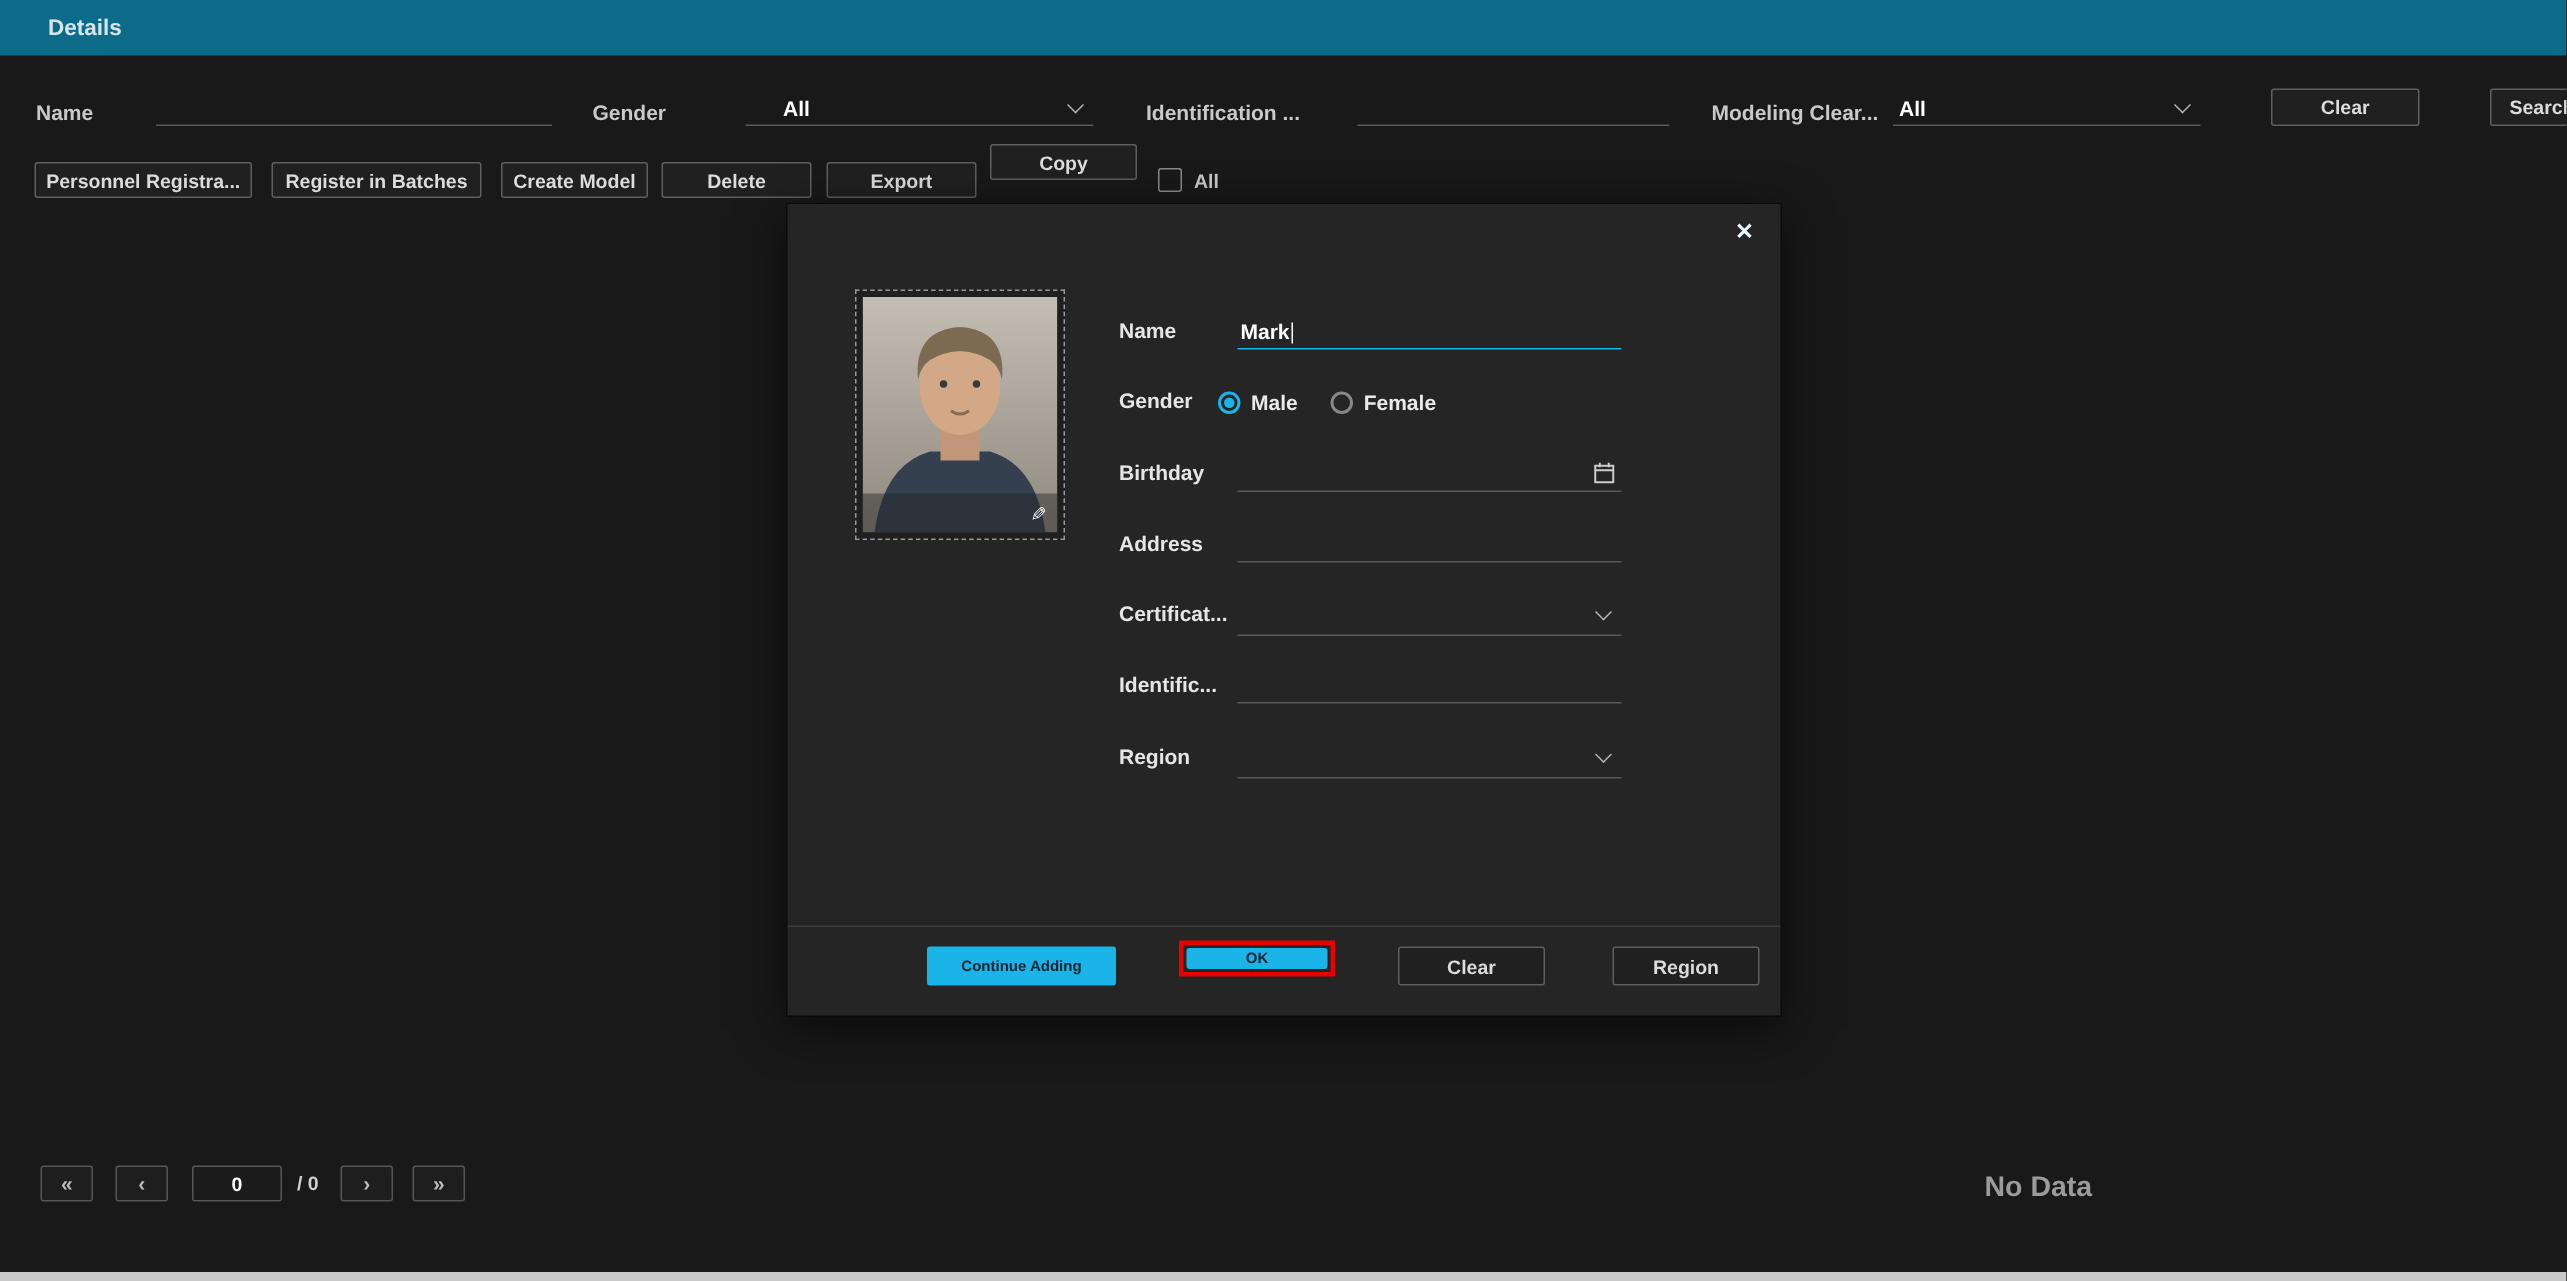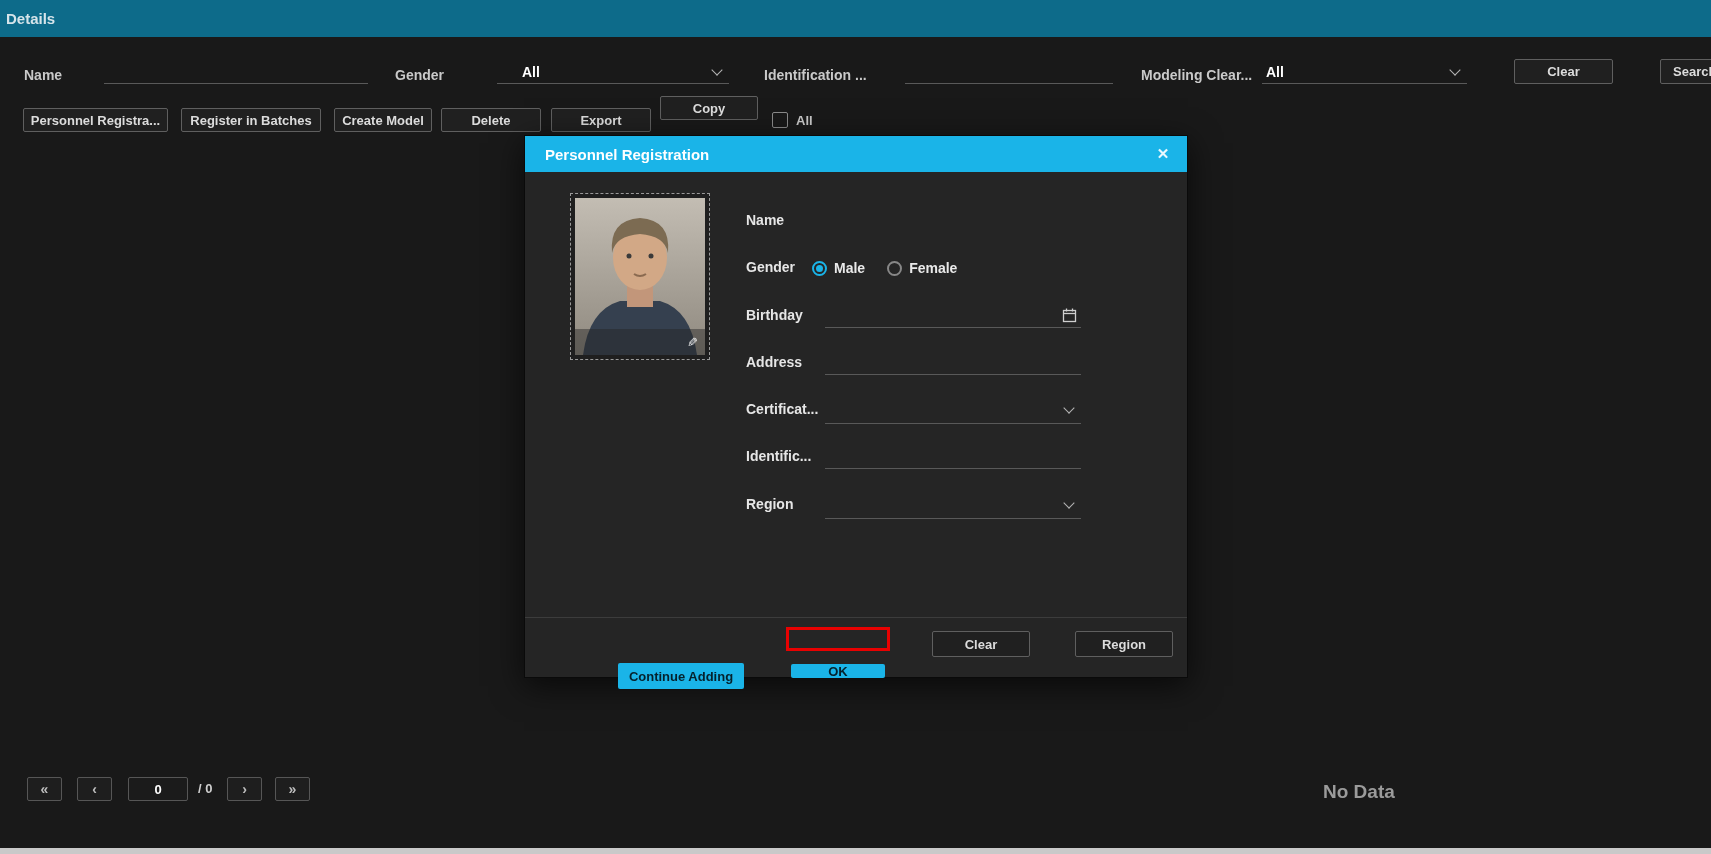--- a/index.html
+++ b/index.html
@@ -7,21 +7,21 @@
   body {
     position:relative; overflow:hidden;
     background:#191919;
     font-family:"Liberation Sans", sans-serif;
     color:#d8d8d8;
   }
 
   
   .topbar {
     position:absolute; left:0; top:0; width:1711px; height:37px;
-    background:#0d6b8a; display:flex; align-items:center; padding-left:6px;
+    background:#0d6b8a; display:flex; align-items:center; padding-left:32px;
   }
   .topbar-title { font-size:15px; font-weight:700; color:#d6e4ea; }
 
   
   .flabel { position:absolute; font-size:14px; font-weight:700; color:#c9c9c9; top:67px; }
   .line-input {
     position:absolute; height:24px; border-bottom:1px solid #595959;
     color:#ffffff; font-size:14px; font-weight:700;
     display:flex; align-items:flex-end; padding:0 2px 3px 2px;
   }
@@ -42,22 +42,22 @@
 
   .btn {
     position:absolute; height:24px;
     background:#202020; border:1px solid #5f5f5f; border-radius:2px;
     color:#dcdcdc; font-size:13px; font-weight:600;
     display:flex; align-items:center; justify-content:center;
     cursor:default; white-space:nowrap;
   }
   .btn-primary {
     background:#1ab4e8; border:none; color:#05222d; font-weight:700;
-    border-radius:2px; font-size:13px;
-    display:flex; align-items:center; justify-content:center;margin-top:32px;
+    border-radius:2px; font-size:10px;
+    display:flex; align-items:center; justify-content:center;
   }
 
   .checkbox {
     position:absolute; width:16px; height:16px;
     border:1.5px solid #8a8a8a; border-radius:2px; background:transparent;
   }
 
   
   .dialog {
     position:absolute; left:524px; top:135px; width:664px; height:543px;
@@ -168,23 +168,20 @@
 <button class="btn" style="left:181px; top:108px; width:140px">Register in Batches</button>
 <button class="btn" style="left:334px; top:108px; width:98px">Create Model</button>
 <button class="btn" style="left:441px; top:108px; width:100px">Delete</button>
 <button class="btn" style="left:551px; top:108px; width:100px">Export</button>
 <button class="btn" style="left:660px; top:96px; width:98px">Copy</button>
 <span class="checkbox" style="left:772px; top:112px"></span>
 <span class="flabel" style="left:796px; top:113px; font-size:13px">All</span>
 
 <div class="dialog">
 
-  <div class="dialog-titlebar">
-    <span class="dialog-title">Personnel Registration</span>
-  </div>
   <span class="dialog-close">✕</span>
 
   <div class="photo-area">
     <div class="photo-frame">
       <svg width="130" height="157" viewBox="0 0 130 157">
         <defs>
           <linearGradient id="pbg" x1="0" y1="0" x2="0" y2="1">
             <stop offset="0" stop-color="#c3bdb3"></stop>
             <stop offset="1" stop-color="#8f897f"></stop>
           </linearGradient>
@@ -198,20 +195,24 @@
         <circle cx="76" cy="58" r="2.5" fill="#3a3a3a"></circle>
         <path d="M59 76 Q65 80 71 76" stroke="#8a6a50" fill="none" stroke-width="2"></path>
       </svg>
       <div class="photo-overlay">
         <span class="edit-icon">✎</span>
       </div>
     </div>
   </div>
 
   <span class="dlabel" style="top:76px">Name</span>
+  <div class="line-input focused dfield" style="top:73px">
+    <span>Mark</span>
+      <span class="caret"></span>
+  </div>
 
   <span class="dlabel" style="top:123px">Gender</span>
   <div class="radio-group">
     <span class="radio selected"></span>
     <span class="radio-label">Male</span>
     <span class="radio" style="margin-left:22px"></span>
     <span class="radio-label">Female</span>
   </div>
 
   <span class="dlabel" style="top:171px">Birthday</span>

